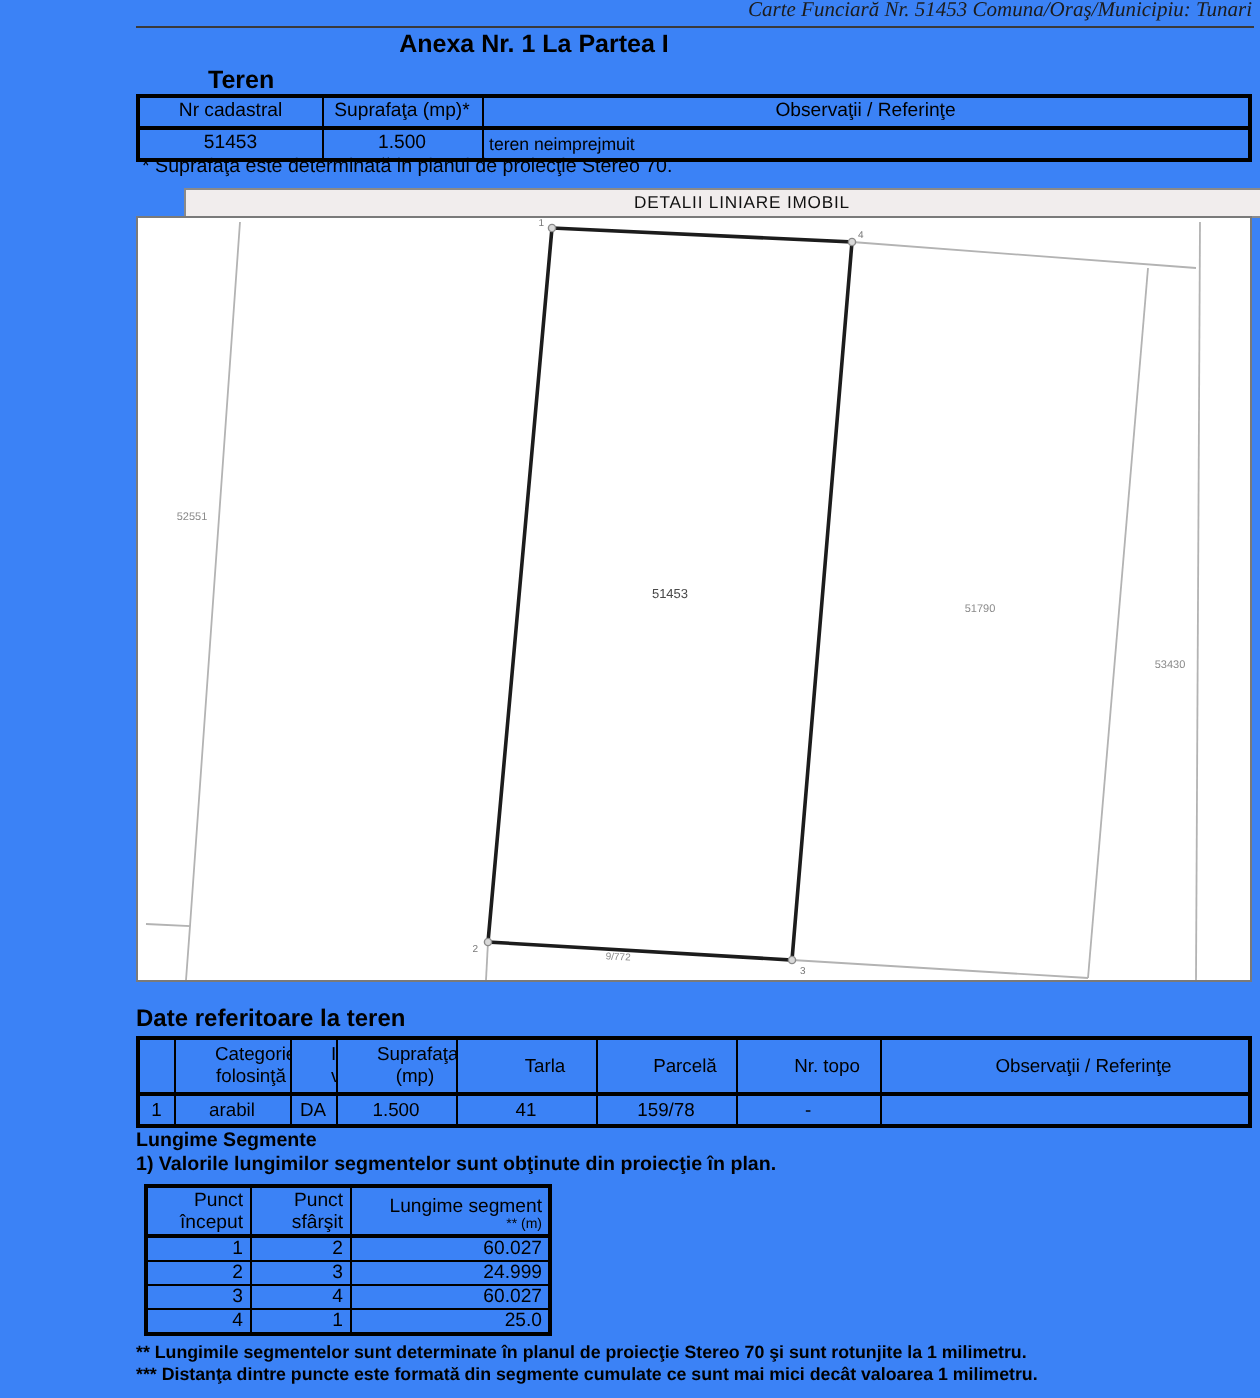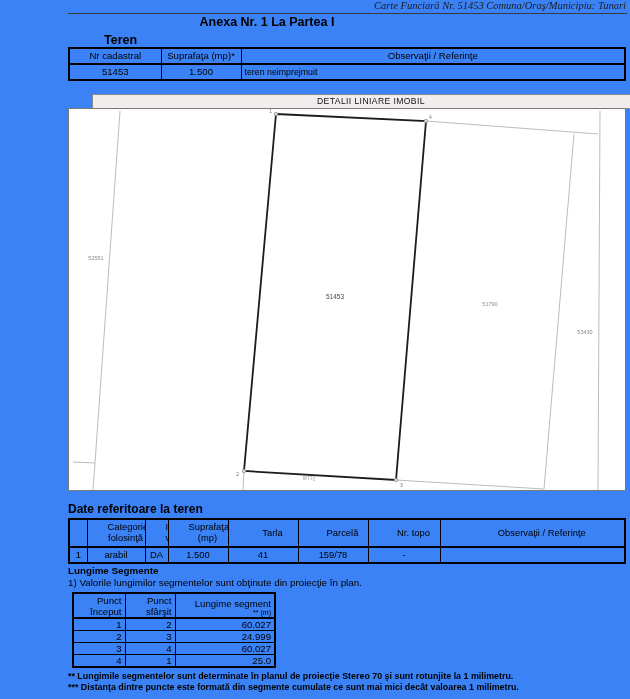--- a/index.html
+++ b/index.html
@@ -41,21 +41,21 @@
   .date-table th, .date-table td {
     border:1px solid #000; font-size:9.4px; font-weight:normal;
     text-align:center; vertical-align:middle; padding:1px 1px; line-height:1.15;
   }
   .date-table thead th { height:24px; border-bottom:2px solid #000;padding-left:20px; }
   .date-table tbody td { height:12px; }
   .hl { display:block; }
   .tiny-h { font-size:6.8px; }
 
   .lungime-heading { position:absolute; top:565px; left:68px; font-weight:bold; font-size:9.8px; }
-  .lungime-note { position:absolute; top:577px; left:68px; font-weight:normal; font-size:9.8px; }
+  .lungime-note { position:absolute; top:577px; left:68px; font-weight:bold; font-size:9.8px; }
 
   .seg-table { position:absolute; top:592px; left:72px; width:204px; border:2px solid #000; }
   .seg-table th, .seg-table td {
     border:1px solid #000; font-size:9.6px; font-weight:normal;
     text-align:right; padding:0 3px; line-height:1.15;
   }
   .seg-table thead th { border-bottom:2px solid #000; vertical-align:bottom; height:23px; }
   .seg-table tbody td { height:11px; }
   .seg-sub { display:block; font-size:7px; }
 
@@ -88,20 +88,21 @@
     </thead>
     <tbody>
       <tr>
         <td>51453</td>
         <td>1.500</td>
         <td class="obs">teren neimprejmuit</td>
       </tr>
     </tbody>
   </table>
 
+  <div class="teren-note">* Suprafaţa este determinată in planul de proiecţie Stereo 70.</div>
 
   <div class="detalii-bar">DETALII LINIARE IMOBIL</div>
 
   <div class="map-box">
     <svg width="556" height="381" viewBox="0 0 556 381">
 
       <g stroke="#b3b3b3" stroke-width="0.9" fill="none">
         <path d="M51,2 L26,354 M4,353 L26,354 L24,381"></path>
         <path d="M357,12 L529,25"></path>
         <path d="M531,2 L529,381"></path>

